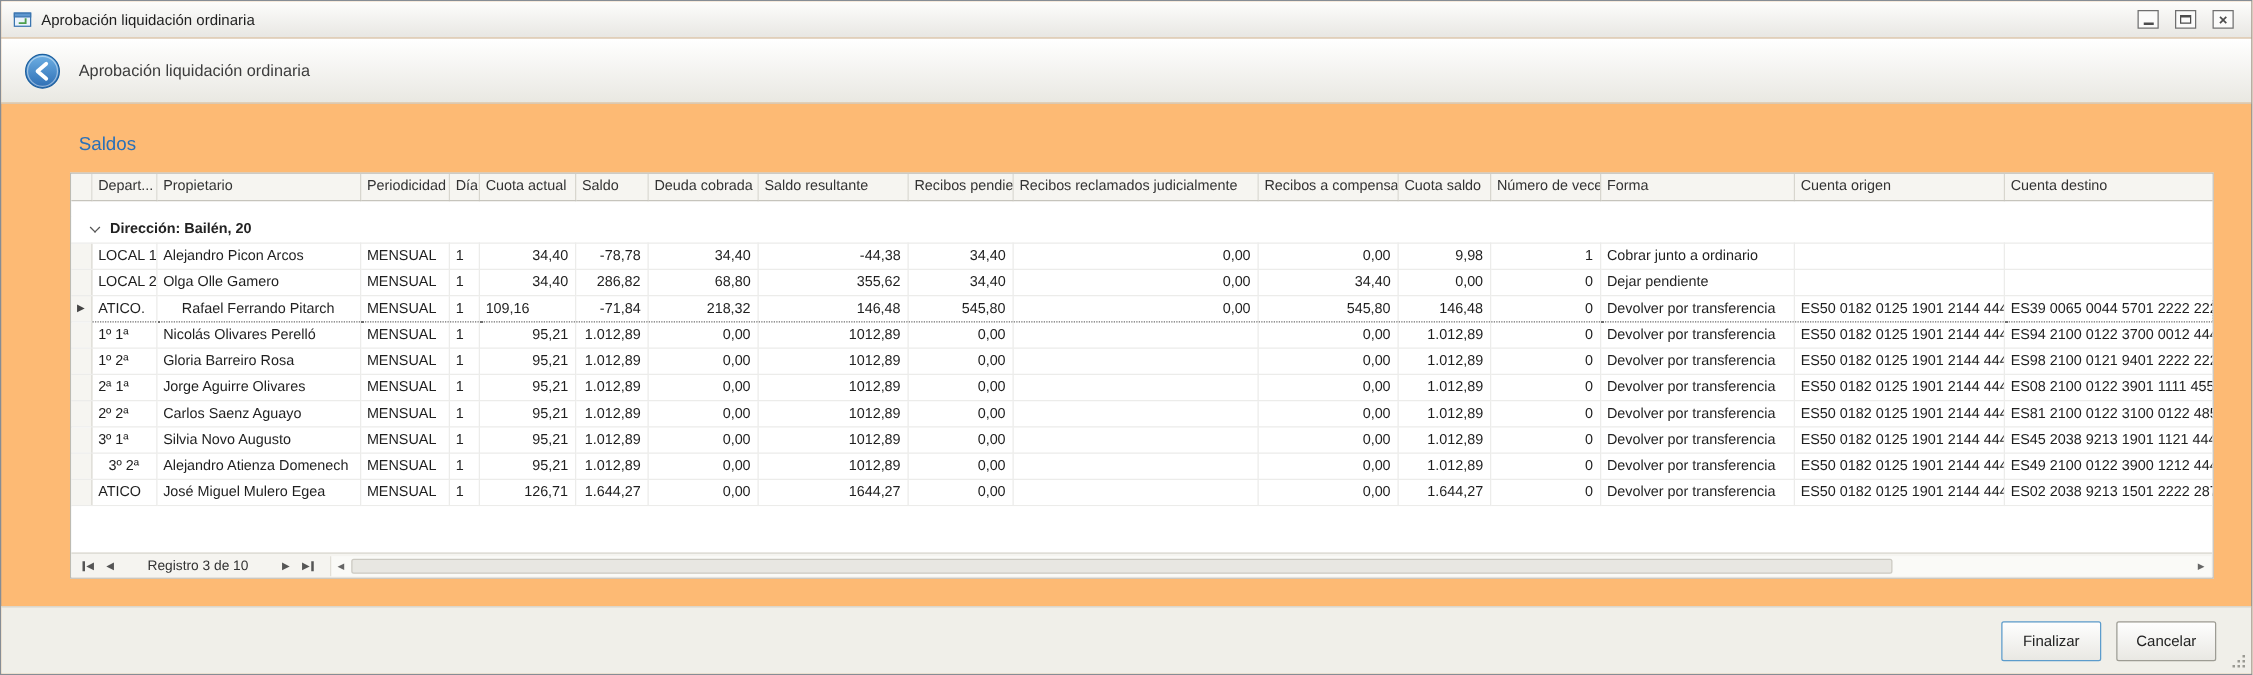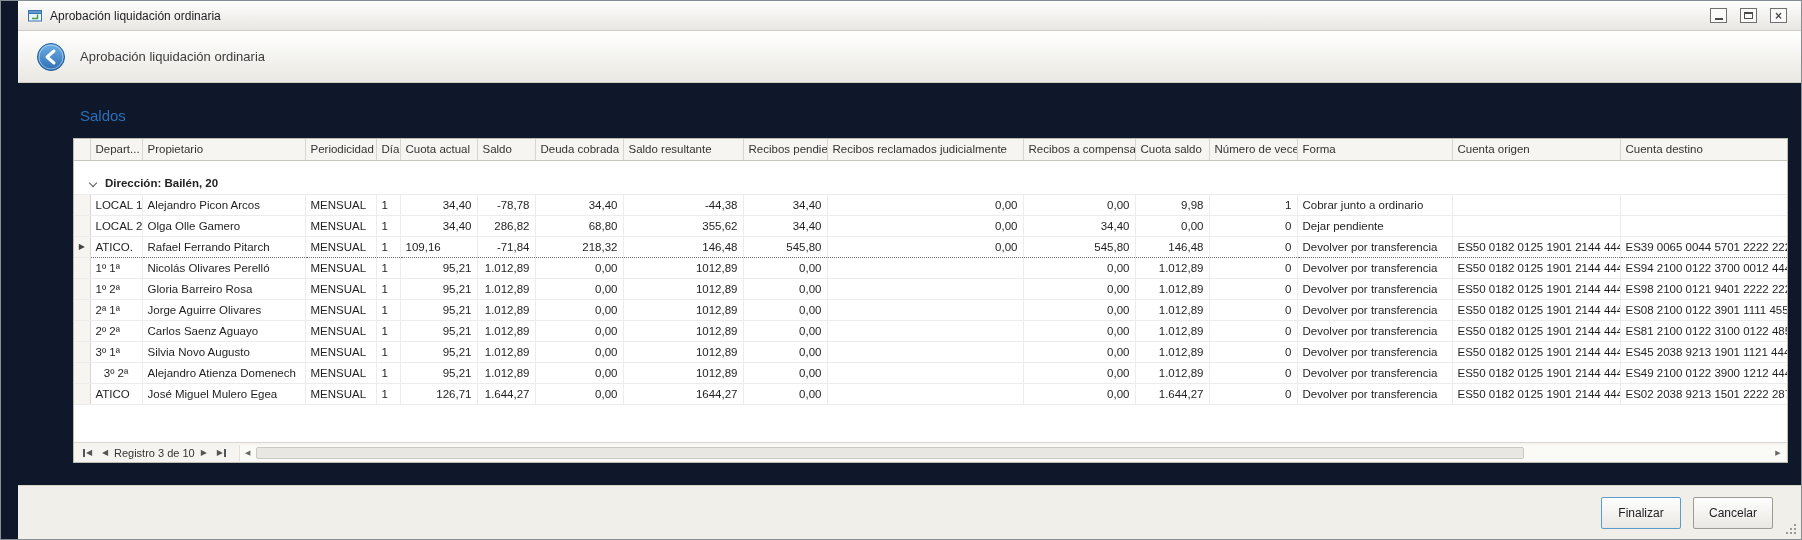--- a/index.html
+++ b/index.html
@@ -5,24 +5,23 @@
   * { box-sizing: border-box; }
   html, body { margin:0; padding:0; overflow:hidden; }
   body {
     width:1802px; height:540px;
     font-family:"Liberation Sans","DejaVu Sans",sans-serif;
     background:#d8d8d4;
   }
   .window {
     width:1802px; height:540px;
     border:1px solid #868d95;
-    background:#0f172a;
+    background:#fdba74;
     display:flex; flex-direction:column;
     position:relative;
-    padding-left:17px;
   }
   
   .titlebar {
     flex:0 0 30px; height:30px;
     background:linear-gradient(#fdfdfc,#e8e7e3);
     border-bottom:1px solid #cfcdc6;
     display:flex; align-items:center;
     padding:0 10px 0 9px;
   }
   .app-icon { width:16px; height:16px; display:inline-flex; }
@@ -105,21 +104,21 @@
     background:#f5f4f0; border-top:1px solid #d8d6ce;
     display:flex; align-items:center;
     padding-left:4px; font-size:11px; color:#333;
   }
   .nav-btn {
     display:inline-flex; align-items:center; justify-content:center;
     width:18px; height:16px; color:#555; cursor:pointer;
   }
   .nav-btn .tri { font-size:8px; line-height:1; }
   .nav-btn .bar { width:2px; height:8px; background:#555; margin:0 1px; }
-  .record-text { margin:0 0; color:#333; }
+  .record-text { margin:0 21px; color:#333; }
   .hscroll {
     flex:1; height:16px; margin-left:8px; margin-right:1px;
     display:flex; align-items:center;
     background:#fafaf7; border-left:1px solid #e2e0d8;
   }
   .scroll-arrow { width:16px; text-align:center; font-size:7px; color:#666; cursor:pointer; }
   .scroll-thumb { height:12px; flex:0 0 82%; background:#e8e7e2; border:1px solid #cbc9c1; border-radius:2px; cursor:grab; }
   .scroll-track { flex:1; }
   
   .footer {
@@ -275,21 +274,21 @@
               <td style="text-align: right;">34,40</td>
               <td style="text-align: right;">0,00</td>
               <td style="text-align: right;">0</td>
               <td style="text-align: left;">Dejar pendiente</td>
               <td style="text-align: left;"></td>
               <td style="text-align: left;"></td>
             </tr>
             <tr class="datarow selected">
               <td class="indicator">▶</td>
               <td style="text-align: left;">ATICO.</td>
-              <td style="text-align: left;">Rafael Ferrando Pitarch</td>
+              <td style="text-align: center;">Rafael Ferrando Pitarch</td>
               <td style="text-align: left;">MENSUAL</td>
               <td style="text-align: left;">1</td>
               <td style="text-align: left;">109,16</td>
               <td style="text-align: right;">-71,84</td>
               <td style="text-align: right;">218,32</td>
               <td style="text-align: right;">146,48</td>
               <td style="text-align: right;">545,80</td>
               <td style="text-align: right;">0,00</td>
               <td style="text-align: right;">545,80</td>
               <td style="text-align: right;">146,48</td>

